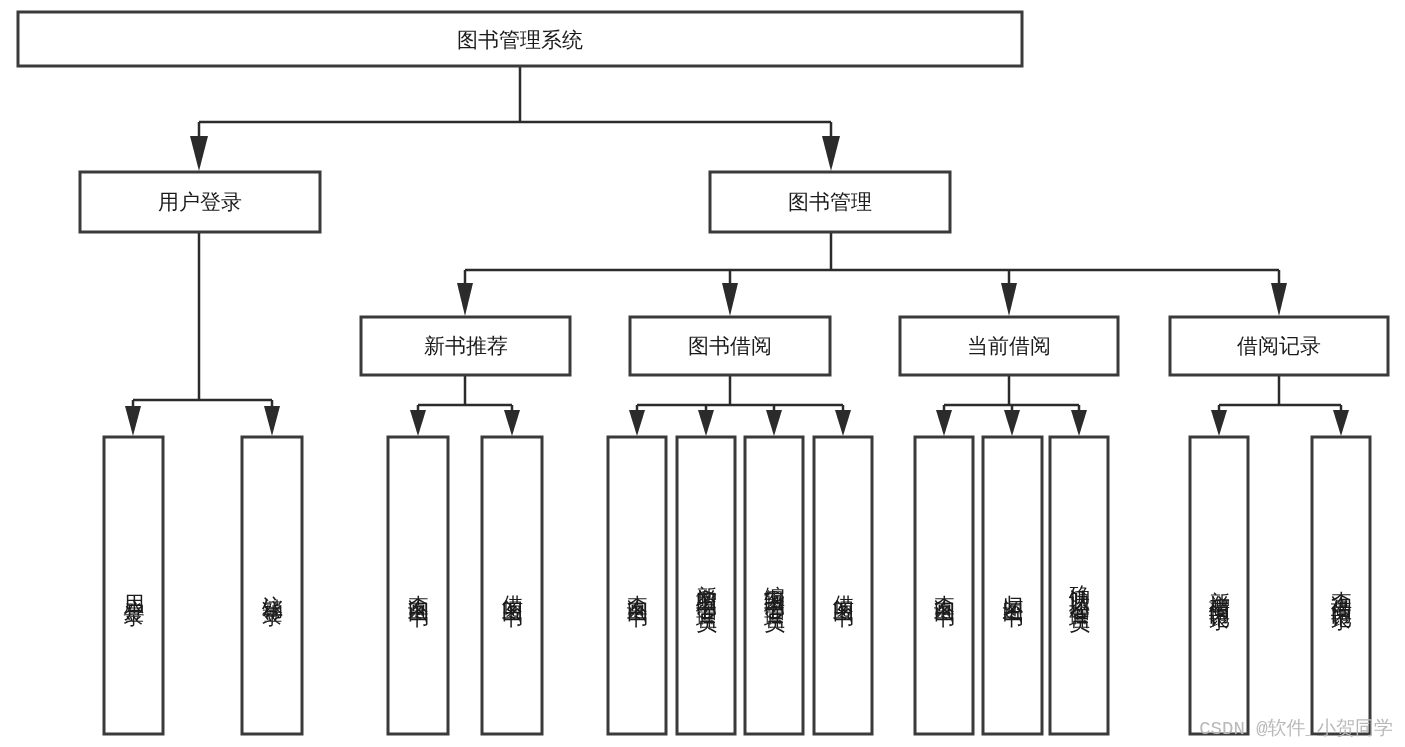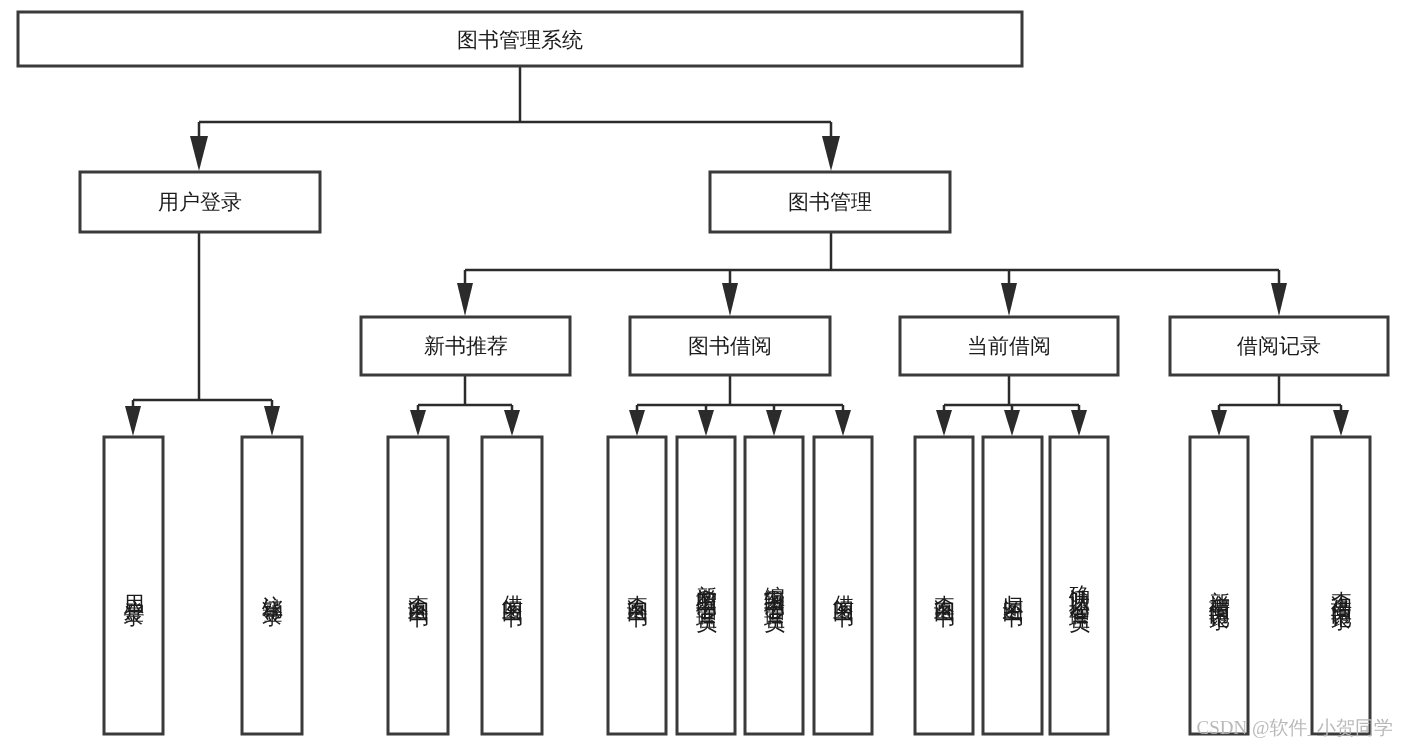--- a/index.html
+++ b/index.html
@@ -74,21 +74,21 @@
   .leaf-cell {
     position: absolute;
     display: flex;
     align-items: center;
     justify-content: center;
   }
   #watermark {
     position: absolute;
     right: 12px;
     bottom: 6px;
-    font-family: Liberation Serif, serif;
+    font-family: Liberation Mono, monospace;
     font-size: 19px;
     color: #b9b9b9;
     white-space: nowrap;
     user-select: none;
   }
 </style>
 </head>
 <body>
 
 <div id="diagram-root">

